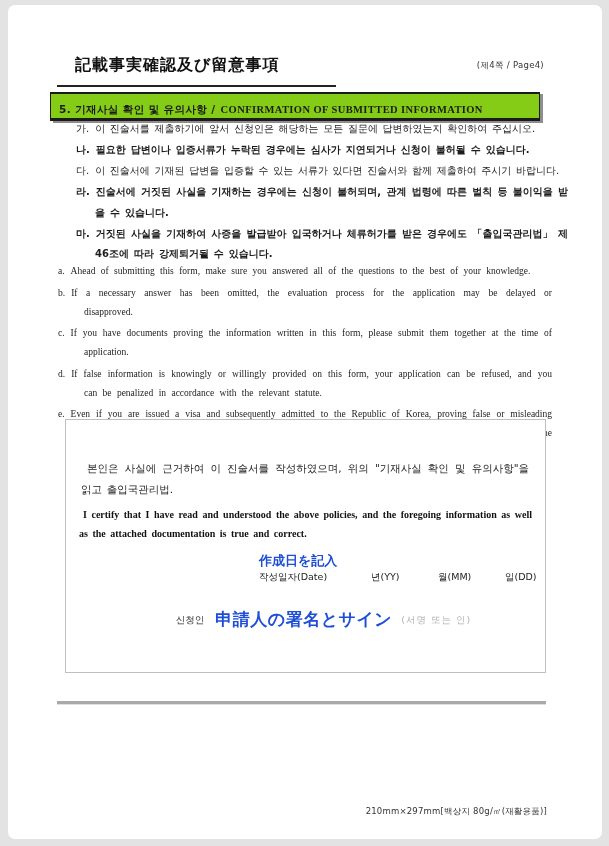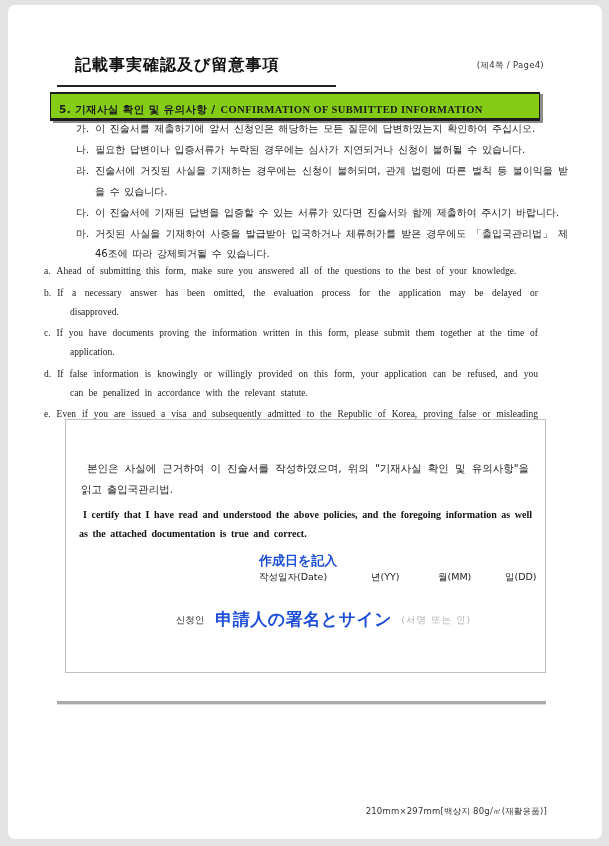--- a/index.html
+++ b/index.html
@@ -44,25 +44,25 @@
     font-family:"Liberation Serif","DejaVu Serif",serif;}
   
   .notes-ko{
     position:absolute;left:68px;top:114px;width:492px;
     font-size:10px;line-height:20.5px;
   }
   .notes-ko .note-item{
     padding-left:19px;text-indent:-19px;text-align:justify;
     word-spacing:1.5px;margin-bottom:.5px;
   }
-  .notes-ko .note-item.bold{font-weight:normal;}
+  .notes-ko .note-item.bold{font-weight:bold;}
   .notes-ko .note-label{margin-right:6px;}
   
   .notes-en{
-    position:absolute;left:36px;top:257px;width:494px;
+    position:absolute;left:50px;top:257px;width:494px;
     font-family:"Liberation Serif","DejaVu Serif",serif;
     font-size:9.5px;line-height:19px;color:#222;
   }
   .notes-en .note-item{
     padding-left:26px;text-indent:-26px;text-align:justify;
     word-spacing:3px;margin-bottom:2.5px;
   }
   .notes-en .note-label{margin-right:6px;}
   
   .cert-box{
@@ -127,22 +127,22 @@
   <div class="page-marker">(제4쪽 / Page4)</div>
 
   <div class="section-bar">
     <span class="ko">5. 기재사실 확인 및 유의사항 /</span>
     <span class="en">CONFIRMATION  OF  SUBMITTED  INFORMATION</span>
   </div>
 
   <div class="notes-ko" id="notes-ko">
       <div class="note-item"><span class="note-label">가.</span><span class="note-text">이 진술서를 제출하기에 앞서 신청인은 해당하는 모든 질문에 답변하였는지 확인하여 주십시오.</span></div>
       <div class="note-item bold"><span class="note-label">나.</span><span class="note-text">필요한 답변이나 입증서류가 누락된 경우에는 심사가 지연되거나 신청이 불허될 수 있습니다.</span></div>
+      <div class="note-item"><span class="note-label">다.</span><span class="note-text">이 진술서에 기재된 답변을 입증할 수 있는 서류가 있다면 진술서와 함께 제출하여 주시기 바랍니다.</span></div>
       <div class="note-item bold"><span class="note-label">라.</span><span class="note-text">진술서에 거짓된 사실을 기재하는 경우에는 신청이 불허되며, 관계 법령에 따른 벌칙 등 불이익을 받을 수 있습니다.</span></div>
-      <div class="note-item"><span class="note-label">다.</span><span class="note-text">이 진술서에 기재된 답변을 입증할 수 있는 서류가 있다면 진술서와 함께 제출하여 주시기 바랍니다.</span></div>
       <div class="note-item bold"><span class="note-label">마.</span><span class="note-text">거짓된 사실을 기재하여 사증을 발급받아 입국하거나 체류허가를 받은 경우에도 「출입국관리법」 제46조에 따라 강제퇴거될 수 있습니다.</span></div>
     </div>
 
   <div class="notes-en" id="notes-en">
       <div class="note-item"><span class="note-label">a.</span><span class="note-text">Ahead of submitting this form, make sure you answered all of the questions to the best of your knowledge.</span></div>
       <div class="note-item"><span class="note-label">b.</span><span class="note-text">If a necessary answer has been omitted, the evaluation process for the application may be delayed or disapproved.</span></div>
       <div class="note-item"><span class="note-label">c.</span><span class="note-text">If you have documents proving the information written in this form, please submit them together at the time of application.</span></div>
       <div class="note-item"><span class="note-label">d.</span><span class="note-text">If false information is knowingly or willingly provided on this form, your application can be refused, and you can be penalized in accordance with the relevant statute.</span></div>
       <div class="note-item"><span class="note-label">e.</span><span class="note-text">Even if you are issued a visa and subsequently admitted to the Republic of Korea, proving false or misleading information on this form could be grounds for deportation in accordance with the Article 46 of the immigration Act.</span></div>
     </div>

